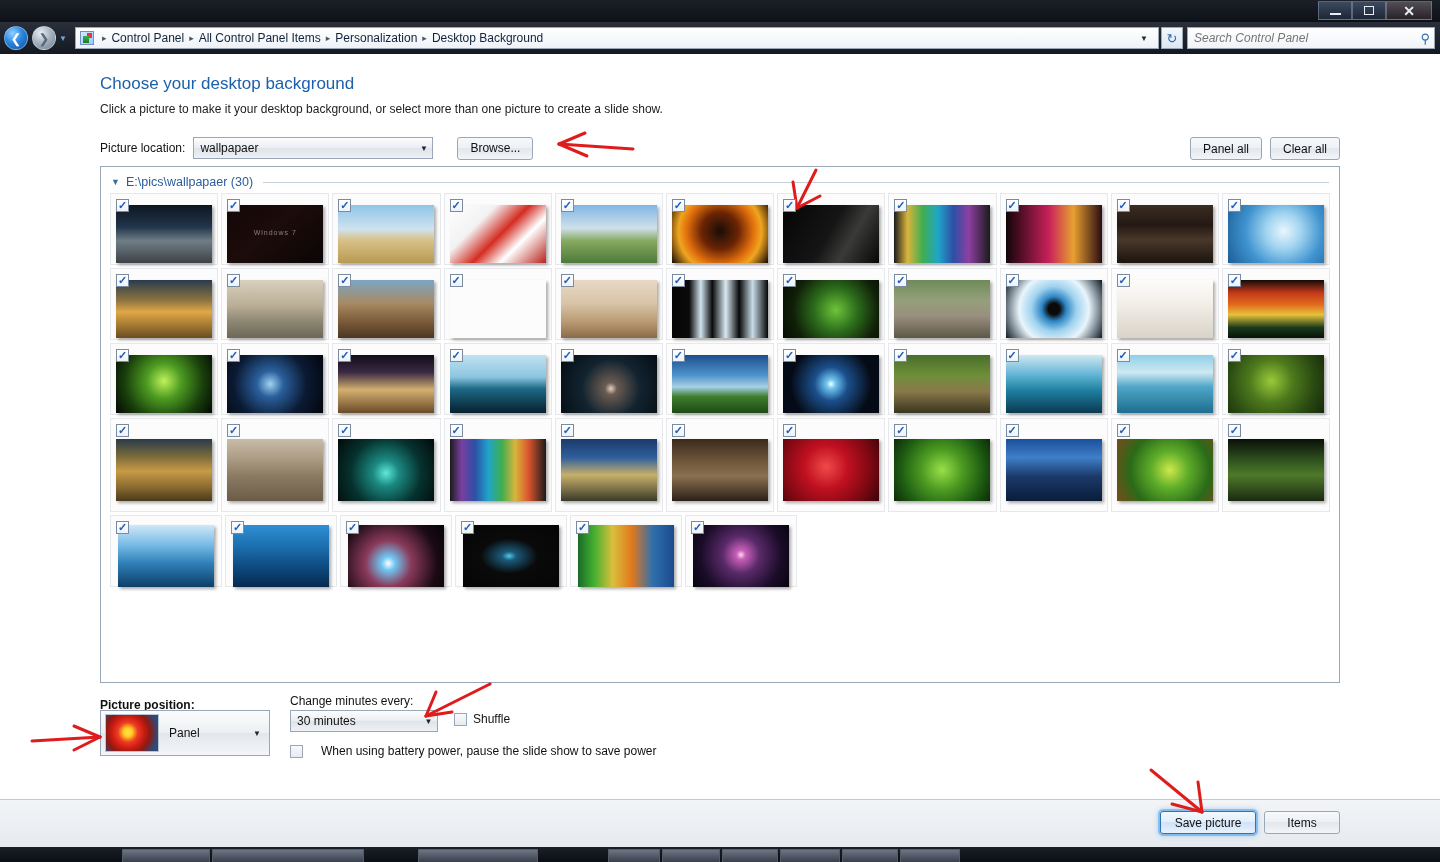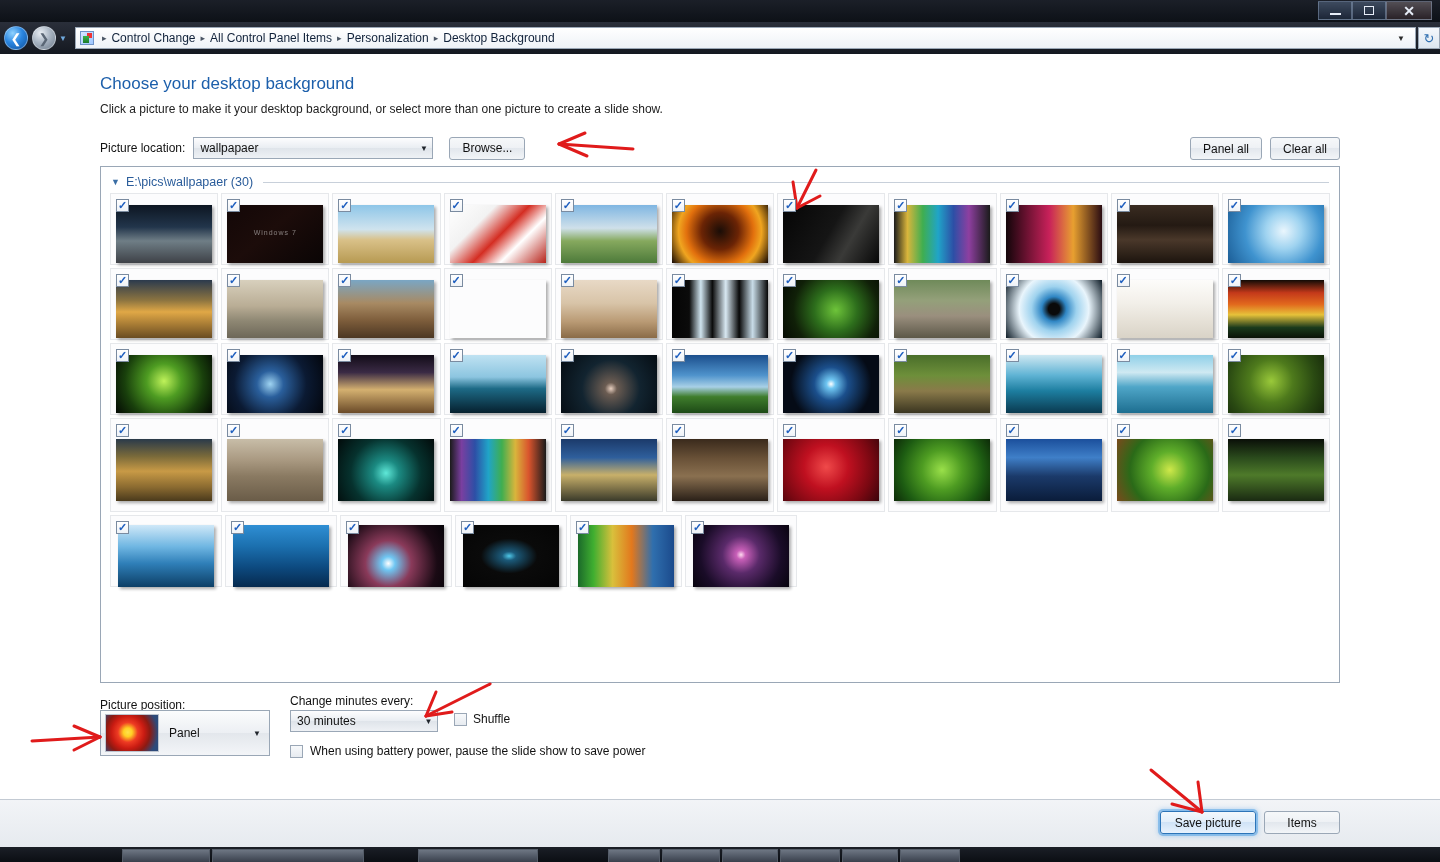--- a/index.html
+++ b/index.html
@@ -126,21 +126,21 @@
     font-size:8px; color:#20252c;
   }
   #loc-combo { width:240px; }
   .wbtn7 {
     height:23px; padding:0 12px;
     border:1px solid #9aa7b6; border-radius:3px;
     background:linear-gradient(180deg,#f6f8fa 0%, #eef1f5 48%, #e2e7ed 49%, #f2f5f8 100%);
     font-family:"Liberation Sans", sans-serif; font-size:12px; color:#111;
     display:flex; align-items:center; justify-content:center;
   }
-  #browse-btn { margin-left:16px; }
+  #browse-btn { margin-left:24px; }
   #right-btns { position:absolute; right:100px; top:83px; display:flex; gap:8px; }
   #right-btns .wbtn7 { min-width:68px; }
 
   
   #listbox {
     position:absolute; left:100px; top:112px;
     width:1240px; height:517px;
     border:1px solid #9aa7b6; background:#fff;
   }
   #group-header {
@@ -176,21 +176,21 @@
   }
   .thumb .tlabel {
     position:absolute; left:0; right:0; top:42%;
     text-align:center; color:rgba(255,255,255,.45);
     font-size:7px; letter-spacing:1px;
   }
 
   
   #opts { position:absolute; left:100px; top:640px; width:1240px; }
   .opt-label { font-size:12px; color:#111; }
-  #pos-label { position:absolute; left:0; top:4px; }
+  #pos-label { position:absolute; left:0; top:4px;font-weight:bold; }
   #pos-combo {
     position:absolute; left:0; top:16px;
     width:170px; height:46px;
     border:1px solid #9aa7b6;
     background:linear-gradient(180deg,#fbfcfd 0%, #eceff3 50%, #e3e7ec 51%, #f3f5f8 100%);
     display:flex; align-items:center; padding-left:4px;
   }
   #pos-thumb {
     width:54px; height:38px; flex:none;
     border:1px solid #bcc4cf;
@@ -209,21 +209,21 @@
     position:absolute; left:354px; top:18px;
     display:flex; align-items:center; gap:6px;
   }
   .wcheck {
     width:13px; height:13px; flex:none;
     border:1px solid #9aa7b6;
     background:linear-gradient(180deg,#f7f9fb,#e7ebf0);
   }
   #battery-wrap {
     position:absolute; left:190px; top:50px;
-    display:flex; align-items:flex-end; gap:7px;
+    display:flex; align-items:flex-end; gap:18px;
   }
 
   
   #footer {
     position:absolute; left:0; top:799px; width:1440px; height:48px;
     background:linear-gradient(180deg,#f2f4f7 0%, #e6eaef 100%);
     border-top:1px solid #c3cad3;
   }
   #footer-btns { position:absolute; right:100px; top:11px; display:flex; gap:8px; }
   #save-btn {
@@ -272,35 +272,39 @@
       <span>❮</span>
     </div>
   <div class="navcircle fwd">
       <span>❯</span>
     </div>
   <div id="nav-dropdown">▼</div>
 
   <div id="addressbar">
     <div id="addr-icon"></div>
     <span class="crumb-sep">▸</span>
-    <span class="crumb">Control Change</span>
+    <span class="crumb">Control Panel</span>
     <span class="crumb-sep">▸</span>
     <span class="crumb">All Control Panel Items</span>
     <span class="crumb-sep">▸</span>
     <span class="crumb">Personalization</span>
     <span class="crumb-sep">▸</span>
     <span class="crumb">Desktop Background</span>
     <span id="addr-spacer"></span>
     <span id="addr-chevron">▼</span>
   </div>
 
   <div id="refresh-btn">
       <span>↻</span>
     </div>
 
+  <div id="searchbox">
+    <input type="text" value="" placeholder="Search Control Panel" style="">
+    <span id="search-icon">⚲</span>
+  </div>
 </div>
 
 <div id="content">
 
   <div id="page-title">Choose your desktop background</div>
   <div id="page-subtitle">Click a picture to make it your desktop background, or select more than one picture to create a slide show.</div>
 
   <div id="loc-row">
     <span id="loc-label">Picture location:</span>
     <div class="wcombo" id="loc-combo">

